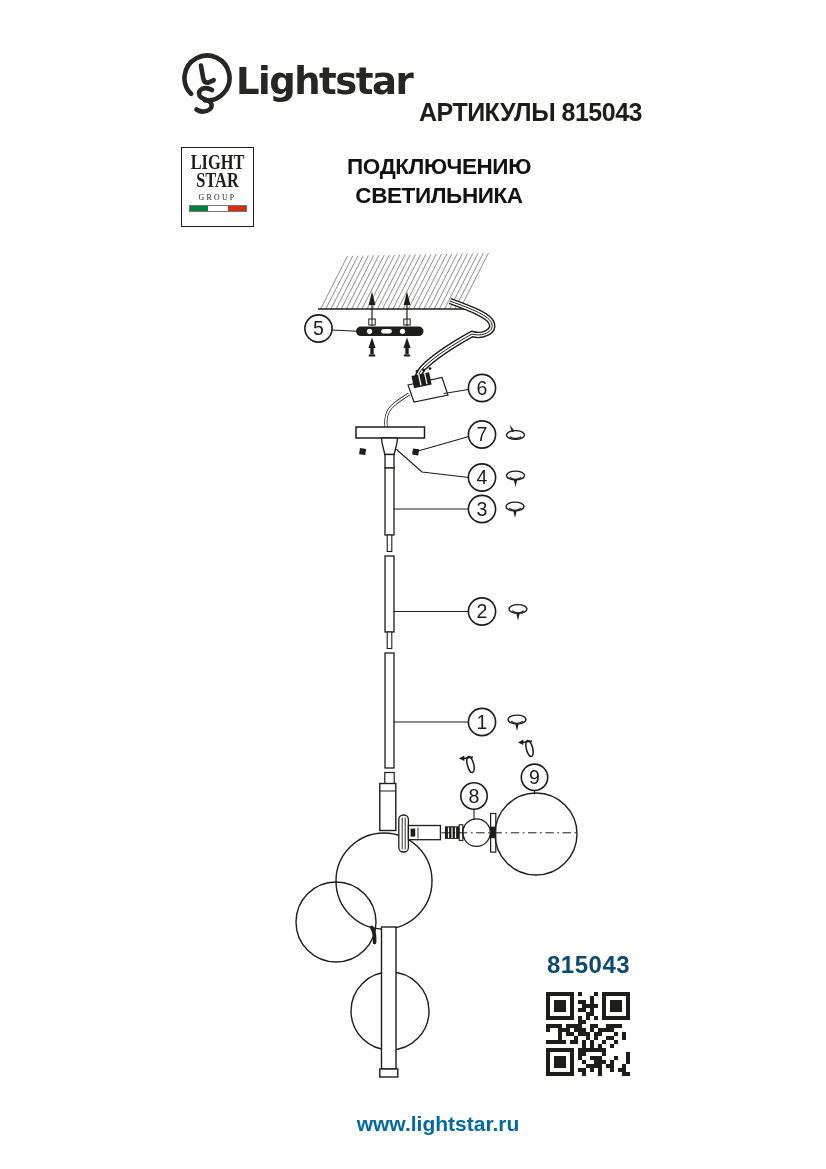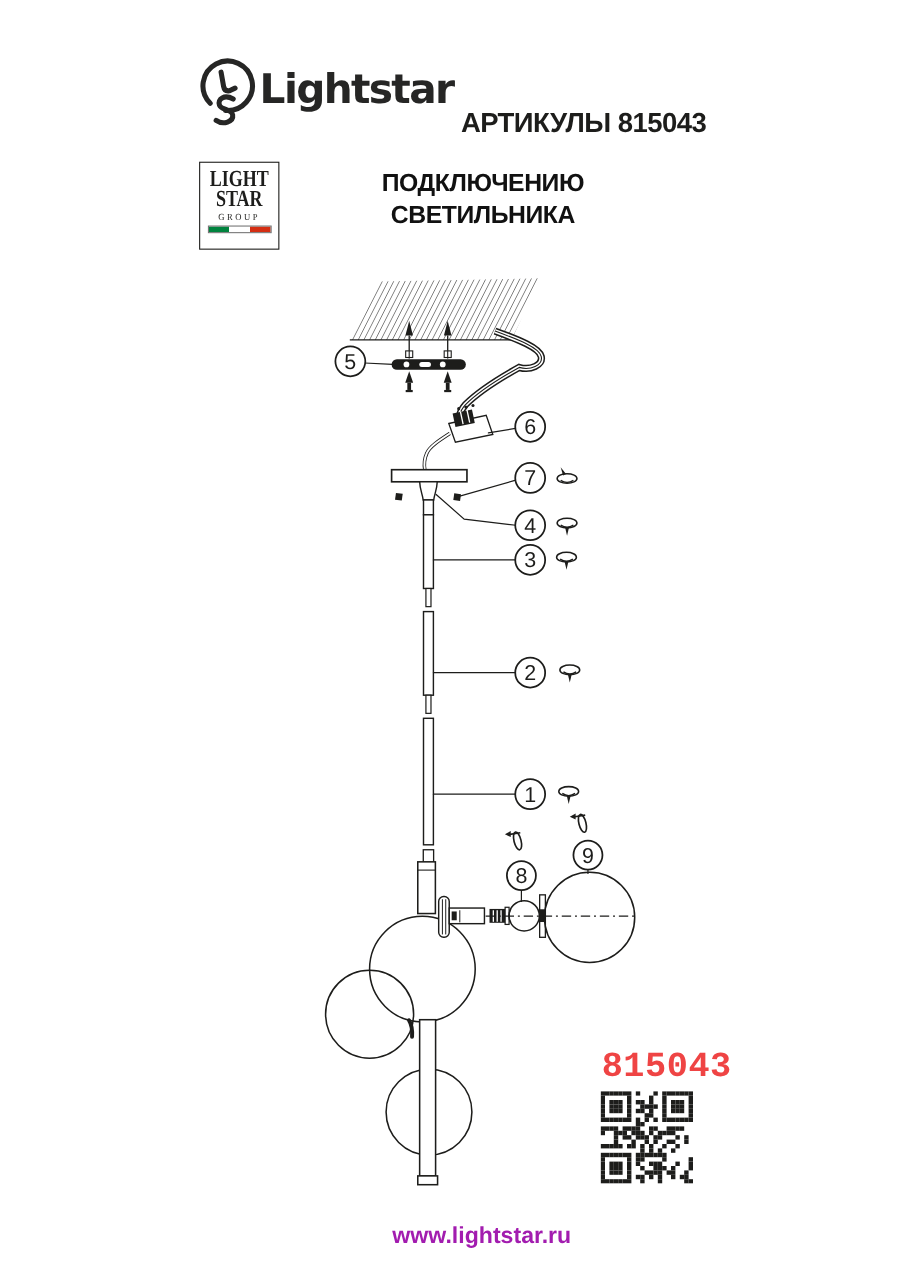--- a/index.html
+++ b/index.html
@@ -14,22 +14,22 @@
             text-align:center;padding-top:5px;}
   .groupbox .w{font-family:"Liberation Serif",serif;font-weight:700;font-size:21px;
                line-height:18px;transform:scaleX(0.78);transform-origin:center;}
   .groupbox .g{font-family:"Liberation Serif",serif;font-size:8.5px;letter-spacing:2.5px;
                margin-top:3px;transform:scaleX(0.92);transform-origin:center;}
   .flagbar{width:56px;height:4.5px;margin:3px auto 0;
            background:linear-gradient(90deg,#00833e 0 33%,#ffffff 33% 67%,#d42e12 67% 100%);
            border:0.5px solid #777;}
   .insttitle{width:306px;text-align:center;font-size:22.5px;font-weight:700;
              letter-spacing:-0.4px;line-height:29px;color:#111;}
-  .artnum{font-size:32px;font-weight:700;letter-spacing:0.5px;color:#ef4444;font-family:Liberation Mono, monospace;}
-  .site{width:200px;text-align:center;font-size:21px;font-weight:700;color:#a21caf;}
+  .artnum{font-size:24px;font-weight:700;letter-spacing:0.5px;color:#0c4a6e;}
+  .site{width:200px;text-align:center;font-size:21px;font-weight:700;color:#0369a1;}
   svg text{font-family:"Liberation Sans",sans-serif;}
 </style>
 </head>
 <body>
 
 <div class="page">
 
   <div class="abs" style="left:163px;top:50px;width:52px;height:74px;">
     <svg width="52" height="74" viewBox="0 0 52 74">
       <path d="M10.1,43.9 A22.5,22.5 0 1 1 24,50.4" fill="none" stroke="#262625" stroke-width="4.6" stroke-linecap="round"></path>

